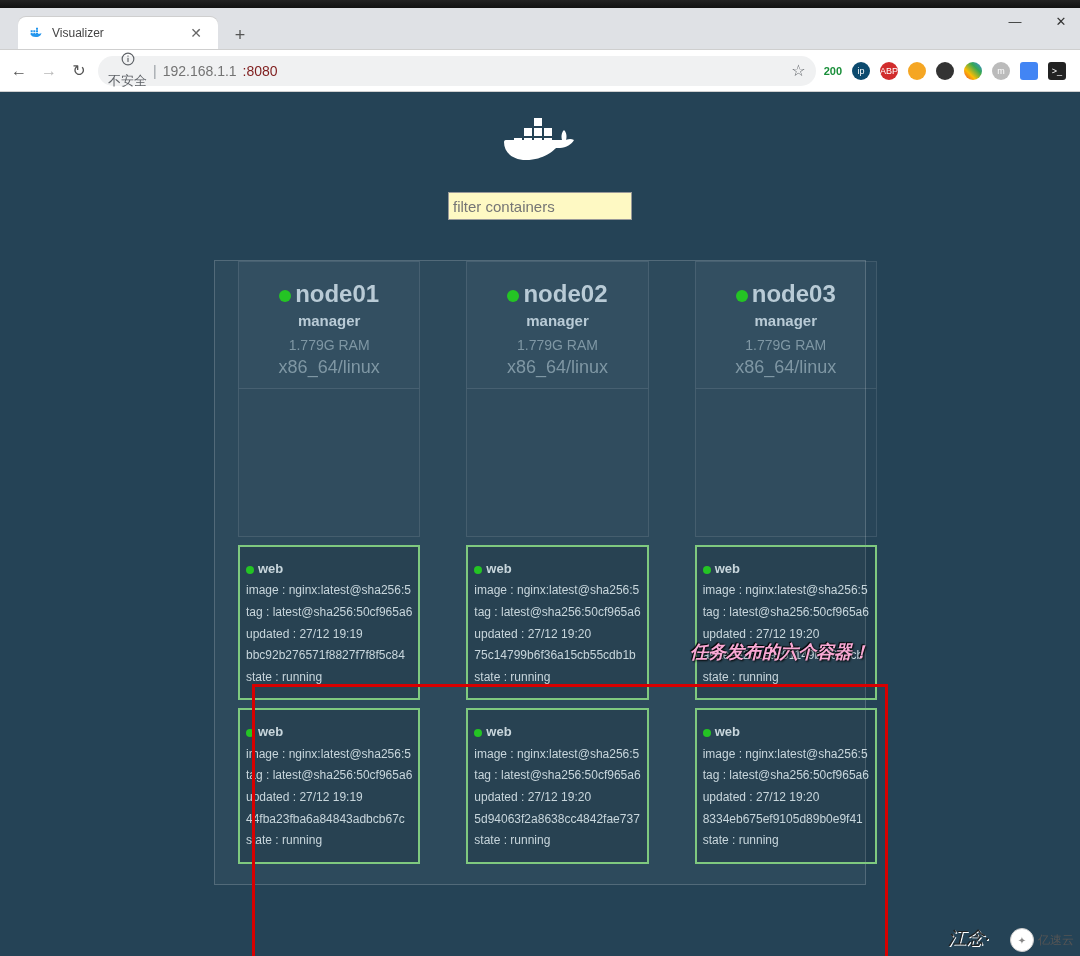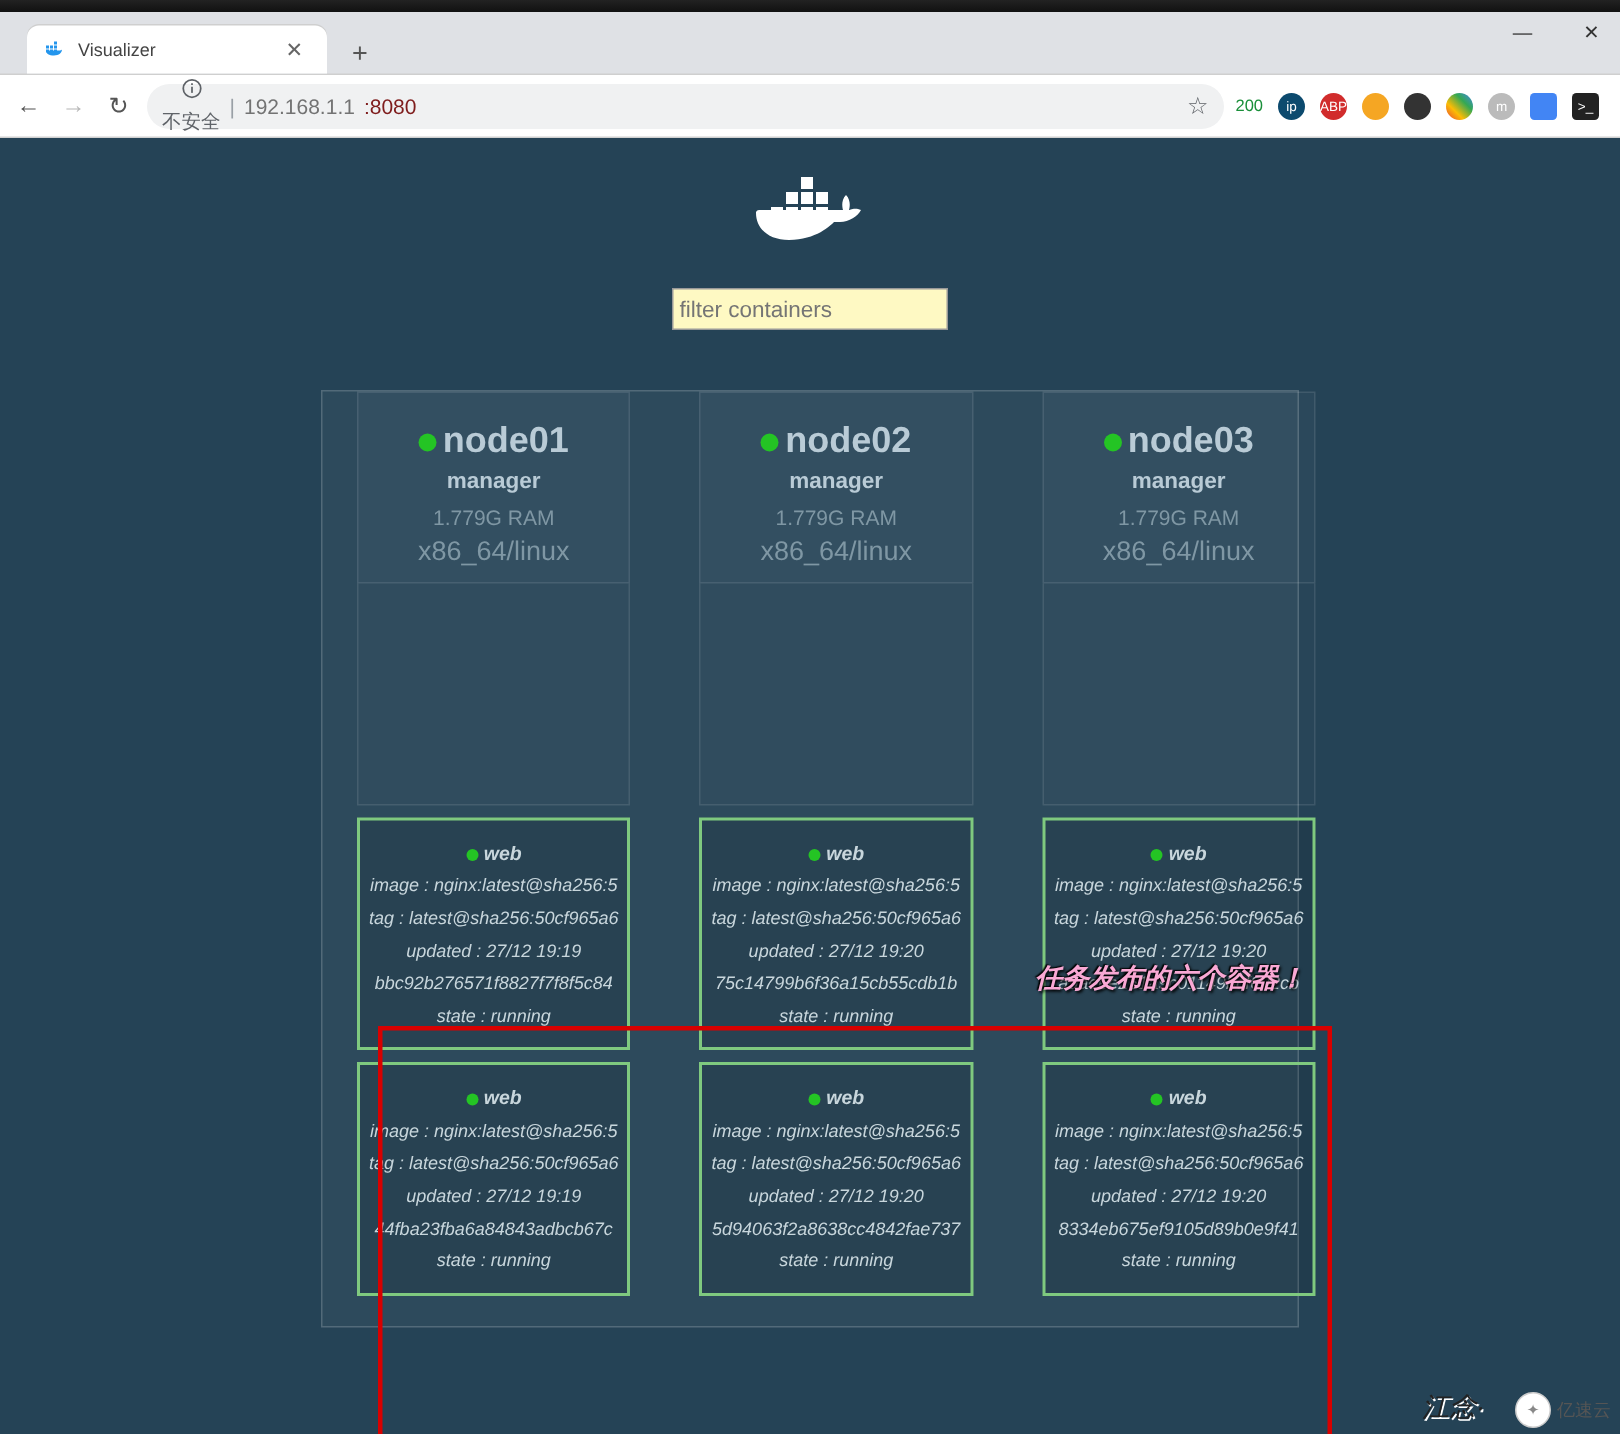--- a/index.html
+++ b/index.html
@@ -21,40 +21,40 @@
   .nav-btn.disabled { color:#b8b8b8; cursor:default; }
   .omnibox { flex:1; height:30px; background:#f0f1f2; border-radius:15px; display:flex; align-items:center; padding:0 10px; gap:6px; font-size:14px; }
   .insecure { font-size:13px; color:#5f6368; display:flex; align-items:center; gap:6px;flex-direction:column; }
   .insecure-text { color:#5f6368; }
   .url-sep { color:#9aa0a6; }
   .url-host { color:#737373; }
   .url-port { color:#7f1d1d; }
   .star { margin-left:auto; color:#5f6368; font-size:16px; cursor:pointer; }
   .ext-tray { display:flex; align-items:center; gap:10px; padding-right:6px; }
   .ext { width:18px; height:18px; border-radius:50%; display:flex; align-items:center; justify-content:center; font-size:9px; color:#fff; cursor:pointer; }
-  .zoom-chip { font-size:11px; color:#1a8f3a; font-weight:normal; }
+  .zoom-chip { font-size:11px; color:#1a8f3a; font-weight:bold; }
   
   .viewport { position:relative; height: calc(956px - 8px - 42px - 42px); background:#254356; overflow:hidden; padding-top:24px; }
   .viewport::-webkit-scrollbar{display:none;}
   .logo-wrap { display:flex; justify-content:center; margin-bottom:20px; }
   .logo-wrap svg { width:80px; height:56px; }
   .filter-wrap { display:flex; justify-content:center; margin-bottom:40px; }
   .filter-input { width:184px; height:28px; font-size:15px; border:1px solid #999; padding:0 4px; background:#fef9c3; color:#555; }
   .cluster { width:652px; margin:0 auto; border:1px solid rgba(255,255,255,0.18); background:rgba(255,255,255,0.04); position:relative; padding-bottom:20px;}
   .cluster-row { display:flex; justify-content:space-between; padding:0 0; }
   .node-col { width:200px; margin:0 23px; }
   .node-head { text-align:center; padding:18px 0 10px; color:#9fb2bd; border:1px solid rgba(255,255,255,0.1); background:rgba(255,255,255,0.03); }
   .node-name { font-size:24px; font-weight:600; color:#b9cbd6; }
   .node-role { font-size:15px; font-weight:700; color:#b9cbd6; margin-top:4px; }
   .node-ram  { font-size:14px; color:#7f97a4; margin-top:8px; }
   .node-arch { font-size:18px; color:#7f97a4; margin-top:4px; }
   .status-dot { display:inline-block; width:12px; height:12px; border-radius:50%; background:#24c424; margin-right:4px; vertical-align:middle; }
   .node-spacer { height:148px; border:1px solid rgba(255,255,255,0.1); background:rgba(255,255,255,0.015); border-top:none; }
   .containers { display:flex; flex-direction:column; gap:8px; margin-top:8px; }
-  .container-card { border:2px solid #7fc97f; background:rgba(0,0,0,0.1); color:#c8d6dc; font-size:12px; text-align:center; padding:10px 6px; line-height:1.8; overflow:hidden; white-space:nowrap;font-style:italic; }
+  .container-card { border:2px solid #7fc97f; background:rgba(0,0,0,0.1); color:#c8d6dc; font-size:12px; padding:10px 6px; line-height:1.8; overflow:hidden; white-space:nowrap; }
   .container-card .c-title { font-weight:bold; font-size:13px; }
   .container-card .c-dot { display:inline-block; width:8px;height:8px;border-radius:50%; background:#24c424; margin-right:4px; vertical-align:middle;}
   .highlight-box { position:absolute; border:3px solid #d80000; left:252px; top:592px; width:636px; height:344px; pointer-events:none; }
   .annotation { position:absolute; left:690px; top:548px; font-size:18px; font-style:italic; font-weight:bold; color:#f9a8d4; text-shadow:1px 1px 2px #000, -1px -1px 1px #000; }
   .watermark-right { position:absolute; right:6px; bottom:4px; font-size:12px; color:#555; display:flex; align-items:center; gap:4px;}
   .watermark-right .logo { width:24px;height:24px; border-radius:50%; background:#fff; border:1px solid #ccc; display:flex;align-items:center;justify-content:center; font-size:10px;color:#888;}
   .signature { position:absolute; right:90px; bottom:6px; font-style:italic; font-size:18px; color:#222; text-shadow:1px 1px 0 #fff; }
 </style>
 </head>
 <body>

